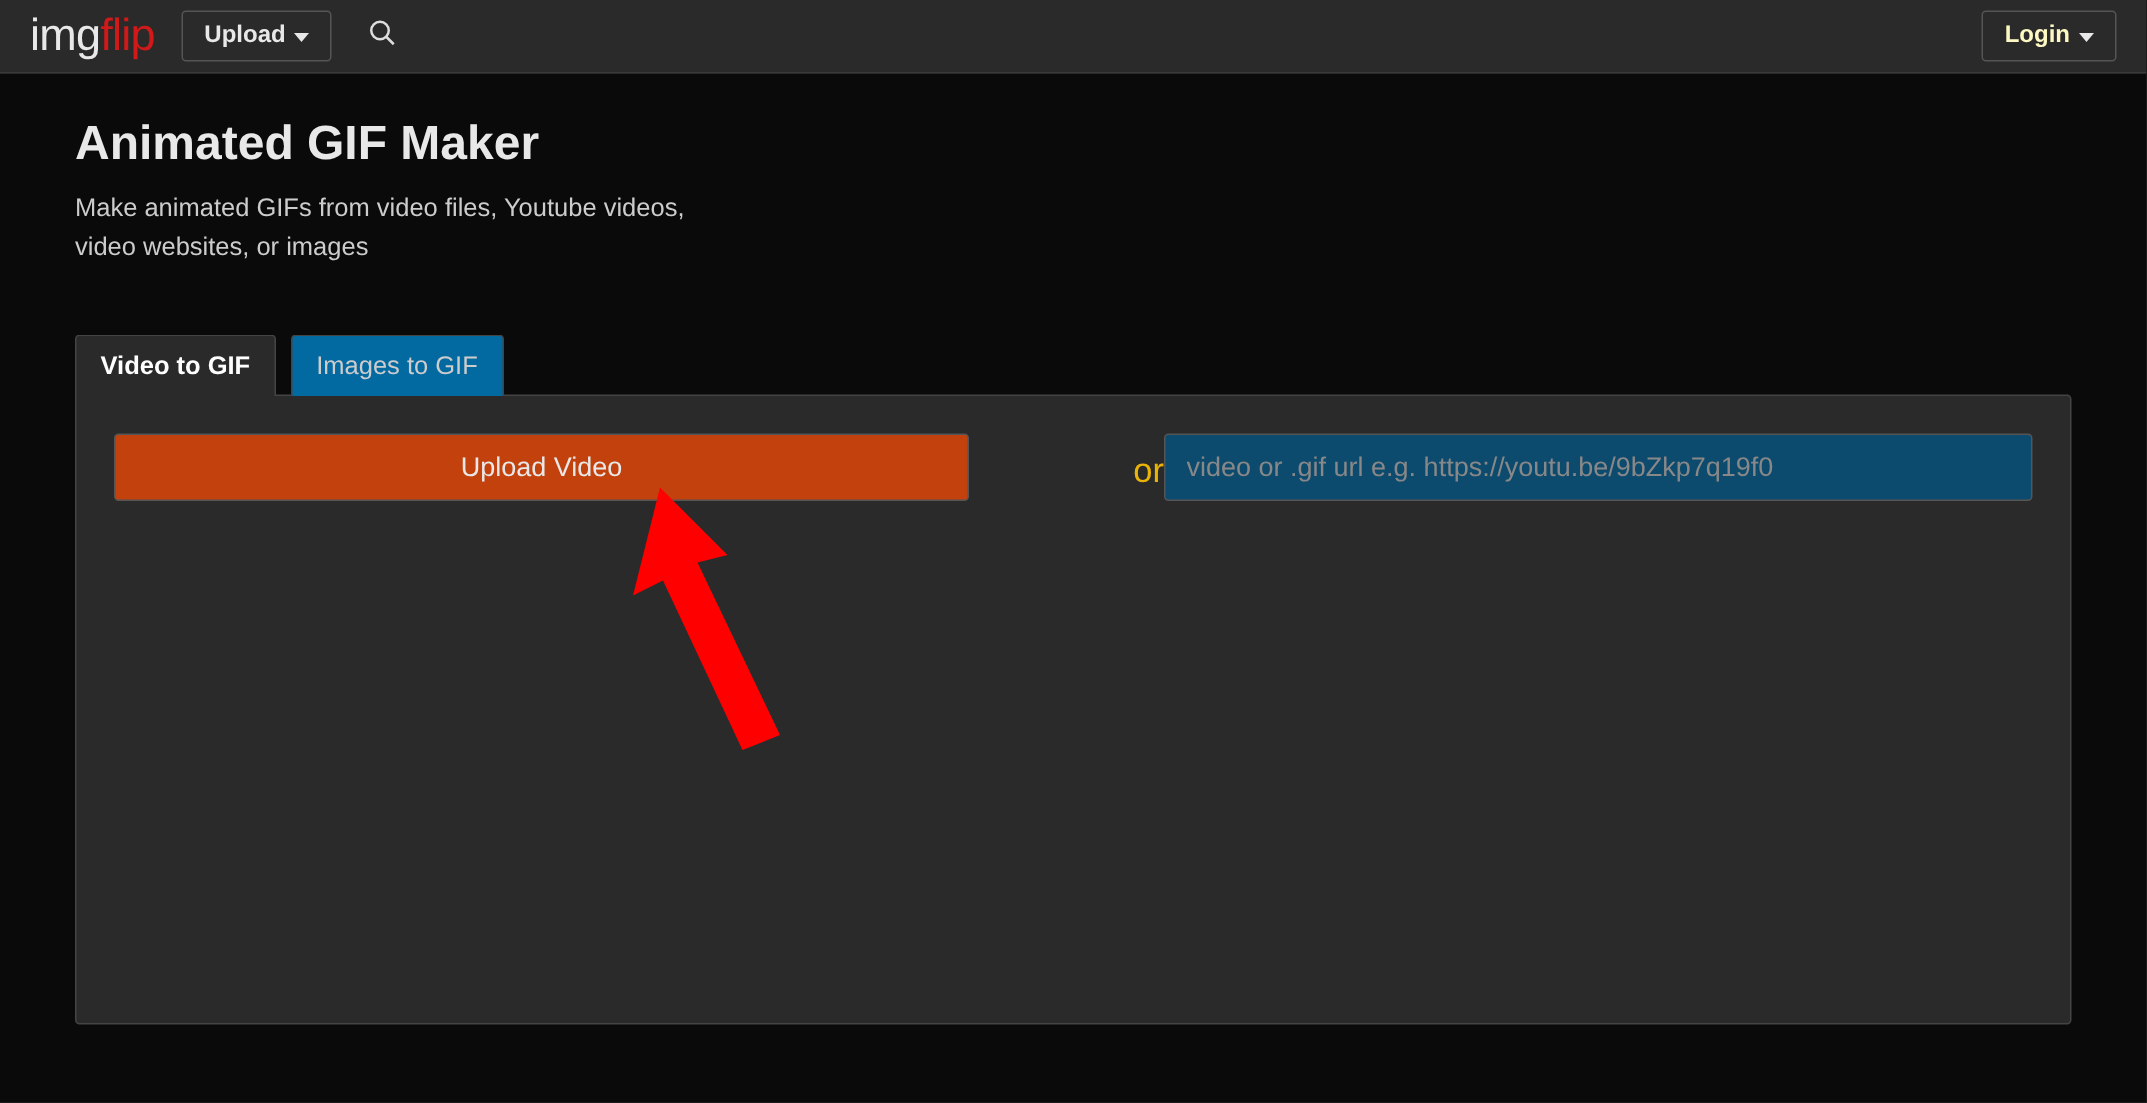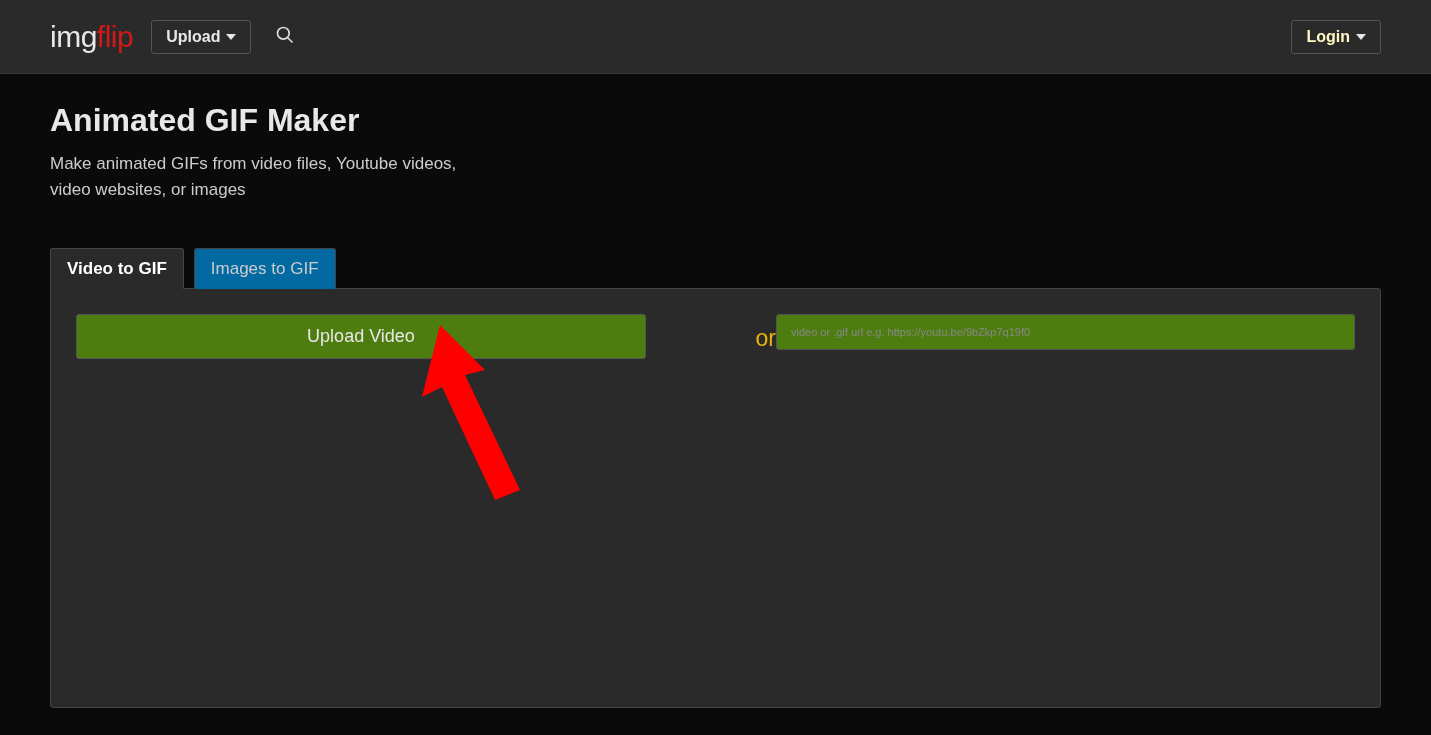--- a/index.html
+++ b/index.html
@@ -10,24 +10,24 @@
     body {
       font-family: -apple-system, BlinkMacSystemFont, "Segoe UI", Arial, sans-serif;
       background: #0a0a0a;
       color: #ccc;
       width: 1431px;
       height: 735px;
       overflow: hidden;
     }
     .header {
       background: #2a2a2a;
-      height: 74px;
+      height: 49px;
       display: flex;
       align-items: center;
-      padding: 0 50px;
+      padding: 0 20px;
       border-bottom: 1px solid #3a3a3a;
     }
     .logo {
       font-size: 30px;
       font-weight: 500;
       letter-spacing: -0.5px;
       margin-right: 18px;
     }
     .logo-img {
       color: #e8e8e8;
@@ -128,44 +128,44 @@
       border: 1px solid #444;
       border-radius: 0 3px 3px 3px;
       padding: 25px;
       min-height: 420px;
       display: flex;
       align-items: flex-start;
       gap: 0;
     }
     .upload-btn {
       flex: 0 0 570px;
-      background: #4d7c0f;
+      background: #c2410c;
       border: 1px solid #555;
       color: #e8e8e8;
       padding: 11px 0;
       font-size: 18px;
       font-weight: 400;
       border-radius: 3px;
       cursor: pointer;
       text-align: center;
     }
     .or-text {
       flex: 0 0 130px;
       text-align: right;
       font-size: 23px;
       color: #eab308;
       padding-top: 11px;
     }
     .url-input {
       flex: 1;
-      background: #4d7c0f;
+      background: #0c4a6e;
       border: 1px solid #555;
       color: #e8e8e8;
       padding: 11px 14px;
-      font-size: 11px;
+      font-size: 18px;
       border-radius: 3px;
       outline: none;
     }
     .url-input::placeholder {
       color: #888;
     }
     .arrow-pointer {
       position: absolute;
       left: 410px;
       top: 325px;

